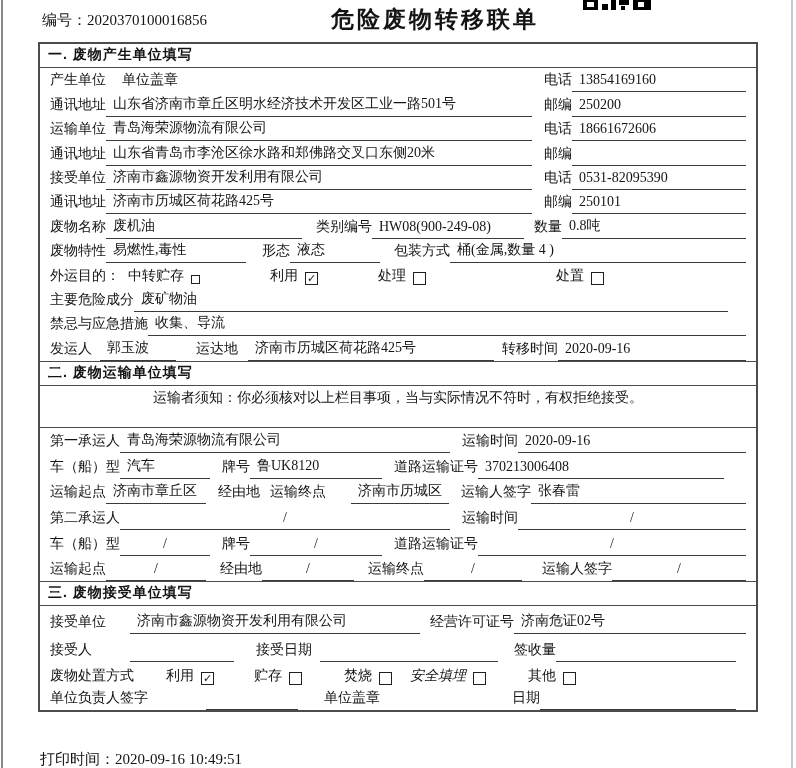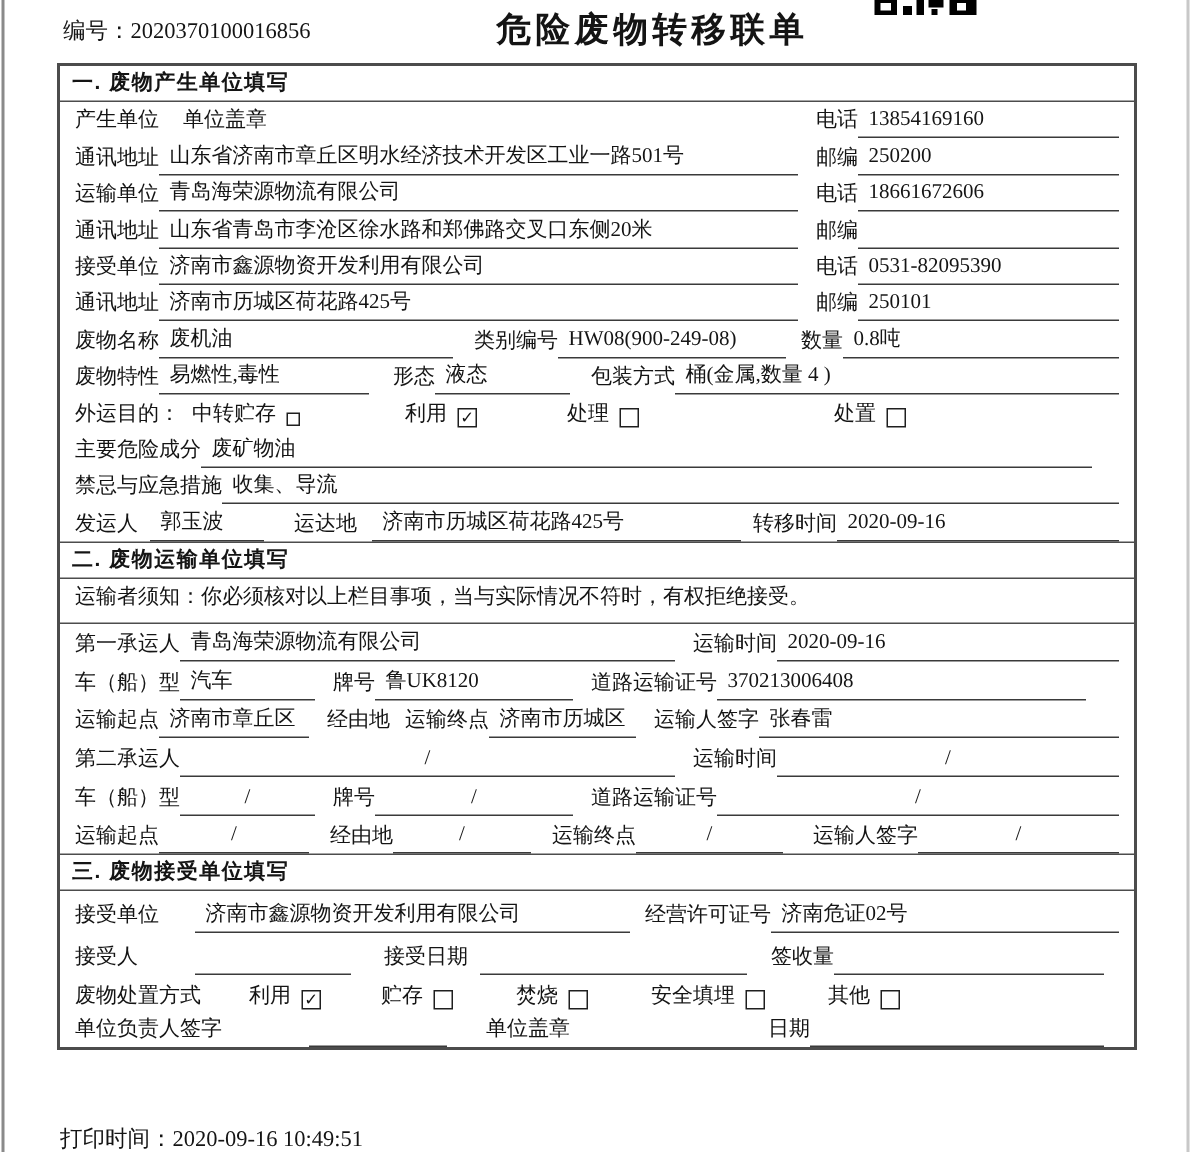--- a/index.html
+++ b/index.html
@@ -27,22 +27,22 @@
     position:absolute;left:38px;top:42px;width:720px;
     border:2px solid #4c4c4c;background:#fff;box-sizing:border-box;
   }
   .sec-title{
     height:21px;padding:2px 8px 0;border-bottom:1.5px solid #4c4c4c;
     font-family:"Liberation Sans","DejaVu Sans",sans-serif;
     font-weight:700;font-size:14px;letter-spacing:1px;
   }
   .sec-title.bt{border-top:1.5px solid #4c4c4c;}
   .notice{
-    height:22px;padding:3px 10px 4px;border-bottom:1.5px solid #4c4c4c;
-    font-size:14px;white-space:nowrap;
+    height:22px;padding:3px 10px 16px;border-bottom:1.5px solid #4c4c4c;
+    font-size:14px;white-space:nowrap;text-align:center;
   }
   .r{display:flex;align-items:flex-end;padding:0 10px;box-sizing:border-box;}
   .r1{height:24.4px;}
   .r2{height:25.6px;}
   .lbl{white-space:nowrap;padding-bottom:3px;flex:none;}
   .ul{
     border-bottom:1px solid #3a3a3a;padding:0 2px 3px 7px;
     white-space:nowrap;box-sizing:border-box;flex:none;overflow:hidden;
   }
   .grow{flex:1 1 auto;}
@@ -203,21 +203,21 @@
     <span class="ul" style="width:132px;">鲁UK8120</span>
     <span class="lbl" style="margin-left:12px;">道路运输证号</span>
     <span class="ul grow" style="margin-right:22px;">370213006408</span>
   </div>
 
   <div class="r r2">
     <span class="lbl">运输起点</span>
     <span class="ul" style="width:100px;">济南市章丘区</span>
     <span class="lbl" style="margin-left:12px;">经由地</span>
     <span class="lbl" style="margin-left:10px;">运输终点</span>
-    <span class="ul" style="width:98px;">济南市历城区</span>
+    <span class="ul" style="width:98px;margin-left:25px;">济南市历城区</span>
     <span class="lbl" style="margin-left:12px;">运输人签字</span>
     <span class="ul grow">张春雷</span>
   </div>
 
   <div class="r r2">
     <span class="lbl">第二承运人</span>
     <span class="ul ctr" style="width:330px;">/</span>
     <span class="lbl" style="margin-left:12px;">运输时间</span>
     <span class="ul grow ctr">/</span>
   </div>
@@ -261,21 +261,21 @@
   </div>
 
   <div class="r" style="height:26px;">
     <span class="lbl">废物处置方式</span>
     <span class="lbl" style="margin-left:32px;">利用</span>
     <span class="cb">✓</span>
     <span class="lbl" style="margin-left:40px;">贮存</span>
     <span class="cb"></span>
     <span class="lbl" style="margin-left:42px;">焚烧</span>
     <span class="cb"></span>
-    <span class="lbl" style="margin-left:42px;">安全填埋</span>
+    <span class="lbl" style="margin-left:18px;font-style:italic;">安全填埋</span>
     <span class="cb"></span>
     <span class="lbl" style="margin-left:42px;">其他</span>
     <span class="cb"></span>
   </div>
 
   <div class="r" style="height:22px;">
     <span class="lbl">单位负责人签字</span>
     <span class="ul" style="width:92px;margin-left:58px;"></span>
     <span class="lbl" style="margin-left:26px;">单位盖章</span>
     <span class="lbl" style="margin-left:132px;">日期</span>

